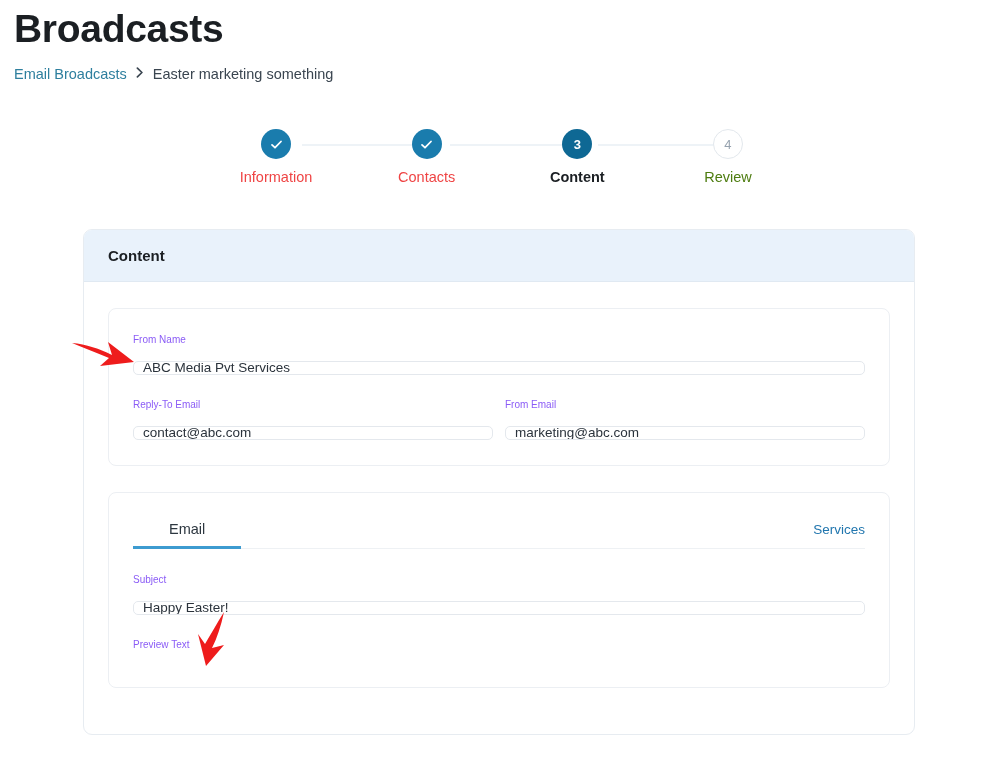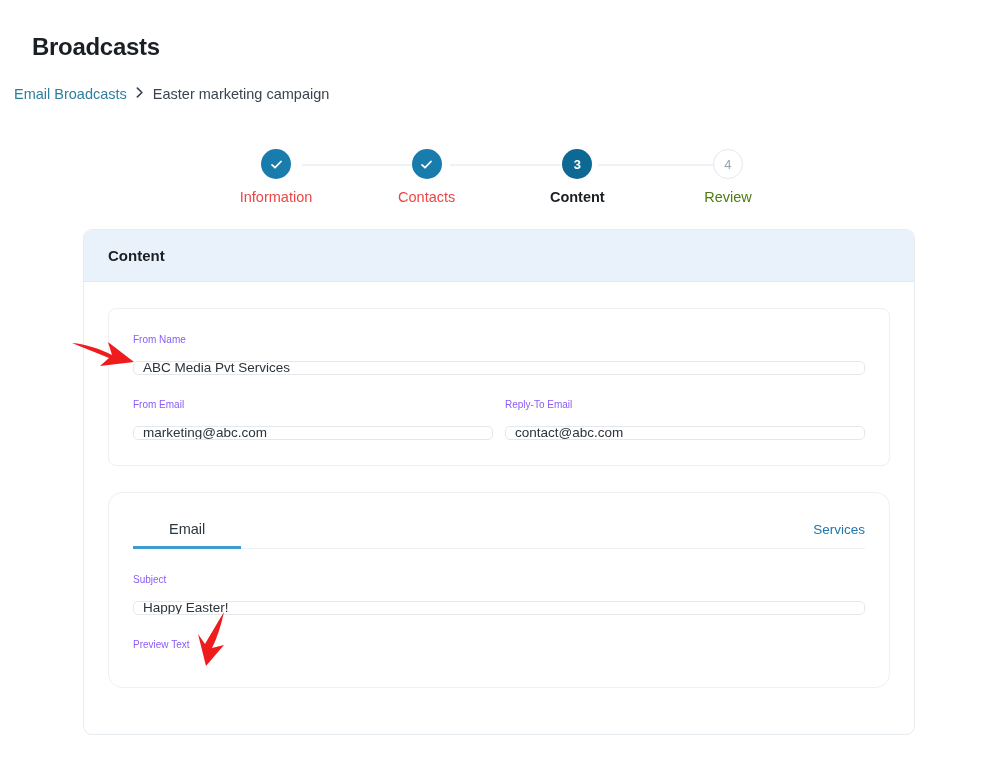--- a/index.html
+++ b/index.html
@@ -14,25 +14,25 @@
     font-family: "Liberation Sans", sans-serif;
     color: #1f2933;
     position: relative;
   }
 
   
   .page-header {
     padding: 10px 0 0 14px;
   }
   .page-title {
-    font-size: 24px;
+    font-size: 39px;
     font-weight: bold;
     letter-spacing: -0.3px;
     color: #1b1f23;
-    margin: 18px;
+    margin: 0;
     line-height: 38px;
   }
   .breadcrumb {
     margin-top: 16px;
     font-size: 14.5px;
     display: flex;
     gap: 9px;
     line-height: 20px;
   }
   .breadcrumb-link {
@@ -144,21 +144,21 @@
   }
 
   
   .panel {
     border: 1px solid #eceff3;
     border-radius: 8px;
     padding: 22px 24px 24px 24px;
     margin-bottom: 26px;
     background: #ffffff;
   }
-  .panel:last-child { margin-bottom: 16px; border-radius: 14px; }
+  .panel:last-child { margin-bottom: 16px; }
 
   .field { margin-bottom: 20px; }
   .field:last-child { margin-bottom: 0; }
 
   .field-label {
     display: block;
     font-size: 10px;
     color: #8b5cf6;
     margin-bottom: 9px;
     line-height: 18px;
@@ -228,21 +228,21 @@
 
 <div class="page-header">
   <h1 class="page-title">Broadcasts</h1>
   <div class="breadcrumb">
     <a class="breadcrumb-link">Email Broadcasts</a>
     <span class="breadcrumb-sep">
       <svg width="8" height="11" viewBox="0 0 8 11" fill="none" aria-hidden="true">
         <path d="M1.4 1.2 L5.9 5.5 L1.4 9.8" stroke="#3a4550" stroke-width="1.7" stroke-linecap="round" stroke-linejoin="round"></path>
       </svg>
     </span>
-    <span class="breadcrumb-current">Easter marketing campaign</span>
+    <span class="breadcrumb-current">Easter marketing something</span>
   </div>
 </div>
 
 <div class="stepper">
   <div class="step-line l1"></div>
   <div class="step-line l2"></div>
   <div class="step-line l3"></div>
 
   <div class="step done">
     <div class="step-circle">
@@ -279,26 +279,26 @@
   <div class="card-body">
 
     <div class="panel">
       <div class="field">
         <label class="field-label">From Name</label>
         <input class="text-input" type="text" value="ABC Media Pvt Services" style="">
       </div>
 
       <div class="field-row">
         <div class="field">
+          <label class="field-label">Reply-To Email</label>
+          <input class="text-input" type="text" value="contact@abc.com" style="">
+        </div>
+        <div class="field">
           <label class="field-label">From Email</label>
           <input class="text-input" type="text" value="marketing@abc.com" style="">
-        </div>
-        <div class="field">
-          <label class="field-label">Reply-To Email</label>
-          <input class="text-input" type="text" value="contact@abc.com" style="">
         </div>
       </div>
     </div>
 
     <div class="panel">
       <div class="tabs-row">
         <div class="tabs">
           <div class="tab selected">Email</div>
         </div>
         <a class="templates-link">Services</a>

